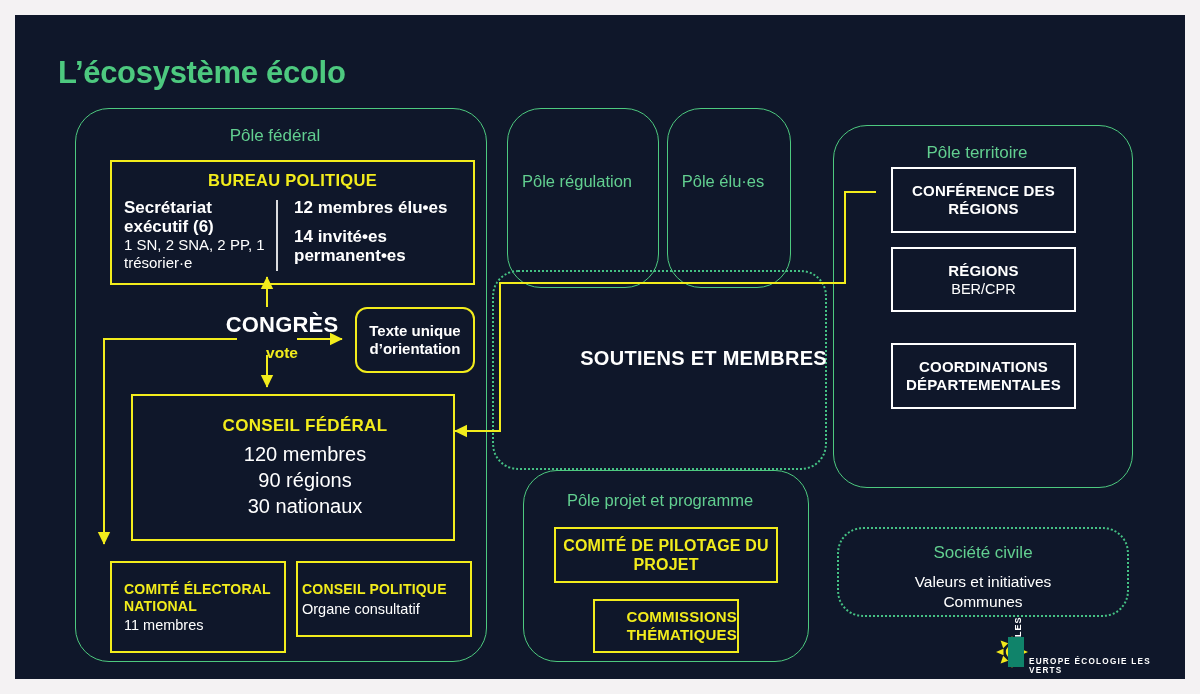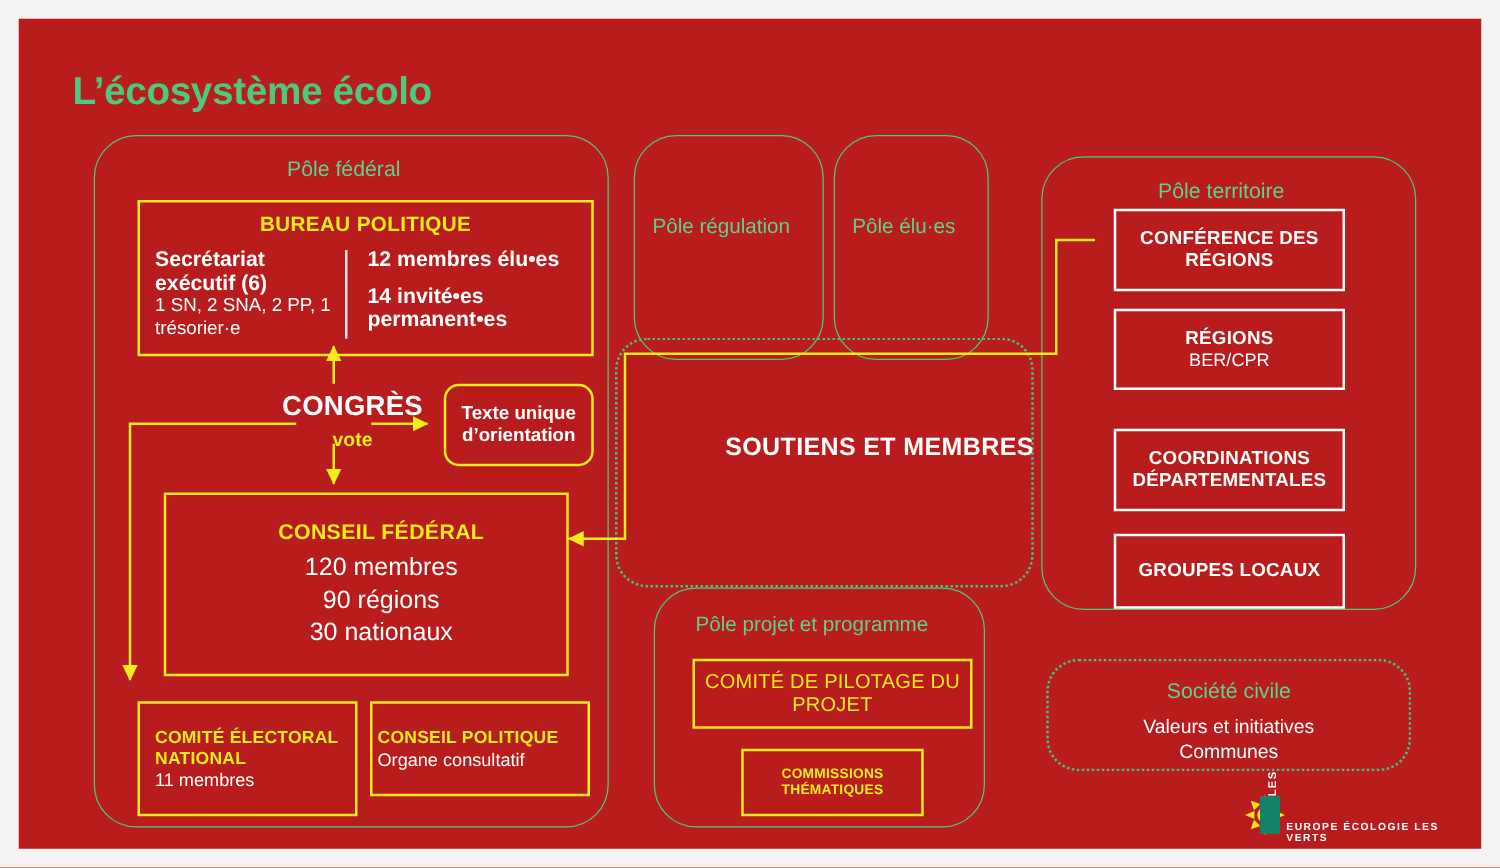--- a/index.html
+++ b/index.html
@@ -5,21 +5,21 @@
   html,body{margin:0;padding:0;}
   body{
     width:1200px;height:694px;
     background:#f4f2f3;
     font-family:"Liberation Sans", sans-serif;
     overflow:hidden;
   }
   #canvas{
     position:absolute;left:15px;top:15px;
     width:1170px;height:664px;
-    background:#b91c1c;
+    background:#0f172a;
     overflow:hidden;
   }
   .abs{position:absolute;box-sizing:border-box;}
 
   
   #page-title{
     left:43px;top:40px;
     font-size:31px;font-weight:700;
     color:#4dc97f;letter-spacing:-0.3px;
     white-space:nowrap;
@@ -110,30 +110,30 @@
   .bl-sub{font-size:14.5px;font-weight:400;color:#ffffff;margin-top:3px;}
 
   
   #pole-regulation{left:492px;top:93px;width:152px;height:180px;}
   #pole-elus{left:652px;top:93px;width:124px;height:180px;}
   #soutiens-dotted{left:477px;top:255px;width:335px;height:200px;}
   #soutiens-text{
     left:477px;top:330px;width:335px;text-align:right;
     color:#ffffff;font-size:20px;font-weight:700;line-height:1.3;letter-spacing:.3px;
   }
-  #pole-projet{left:508px;top:455px;width:265px;height:192px;}
+  #pole-projet{left:508px;top:455px;width:286px;height:192px;}
   #comite-pilotage{
     left:539px;top:512px;width:224px;height:56px;
     border:2px solid #f2ec1c;color:#f2ec1c;
-    font-size:16px;font-weight:400;line-height:1.2;letter-spacing:.2px;
+    font-size:16px;font-weight:700;line-height:1.2;letter-spacing:.2px;
   }
   #commissions-them{
     left:578px;top:584px;width:146px;height:54px;
     border:2px solid #f2ec1c;color:#f2ec1c;
-    font-size:11px;font-weight:700;line-height:1.2;letter-spacing:.2px;
+    font-size:15px;font-weight:700;line-height:1.2;letter-spacing:.2px;text-align:right;
   }
 
   
   #pole-territoire{left:818px;top:110px;width:300px;height:363px;}
   .terr-card{
     border:2px solid #ffffff;
     color:#ffffff;left:876px;width:185px;
   }
   .terr-title{font-size:15px;font-weight:700;line-height:1.18;letter-spacing:.2px;}
   .terr-sub{font-size:14.5px;font-weight:400;margin-top:2px;}
@@ -258,23 +258,20 @@
 
   <div class="abs card terr-card" id="regions">
     <div class="terr-title">RÉGIONS</div>
     <div class="terr-sub">BER/CPR</div>
   </div>
 
   <div class="abs card terr-card" id="coordinations">
     <div class="terr-title">COORDINATIONS DÉPARTEMENTALES</div>
   </div>
 
-  <div class="abs card terr-card" id="groupes-locaux">
-    <div class="terr-title">GROUPES LOCAUX</div>
-  </div>
 
   <div class="abs dotted-box" id="societe-civile">
     <div id="sc-title">Société civile</div>
     <div id="sc-lines">
       <div>Valeurs et initiatives</div>
       <div>Communes</div>
     </div>
   </div>
 
   <div class="abs" id="logo">

